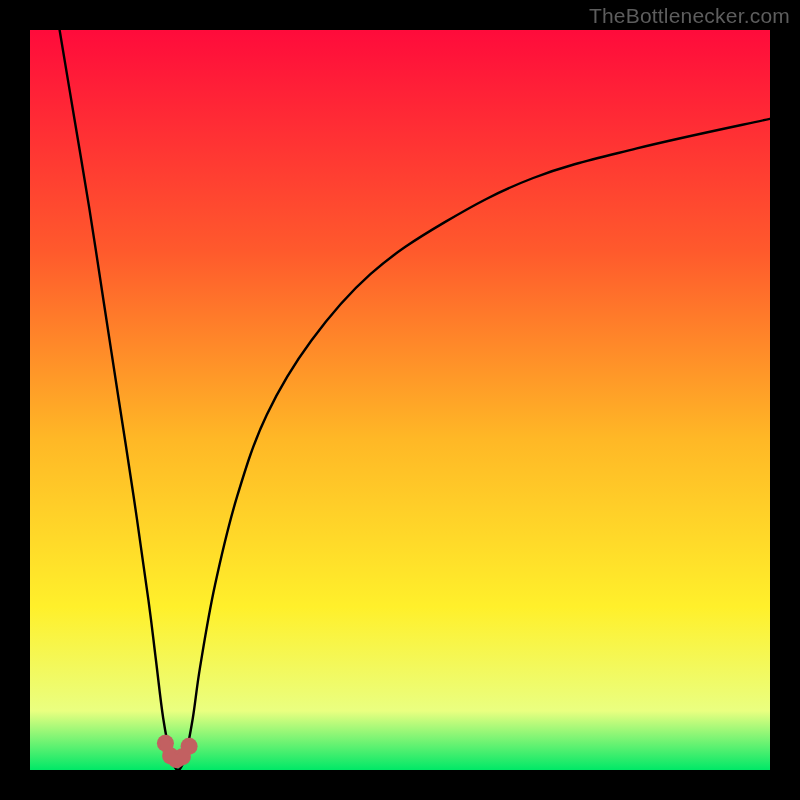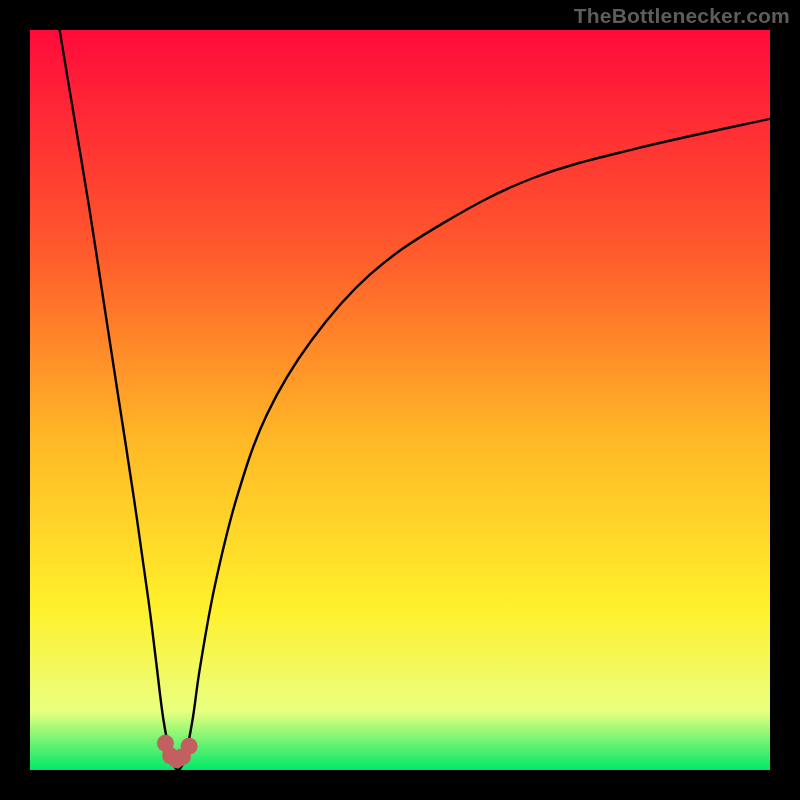--- a/index.html
+++ b/index.html
@@ -27,21 +27,21 @@
   }
   .plot svg {
     position: absolute;
     left: 0; top: 0;
   }
   .watermark {
     position: absolute;
     top: 4px;
     right: 10px;
     font-size: 21px;
-    font-weight: 700;
+    font-weight: 400;
     color: #5d5d5d;
     letter-spacing: 0.2px;
     user-select: none;
   }
 </style>
 </head>
 <body>
 
 <div class="frame">
 

